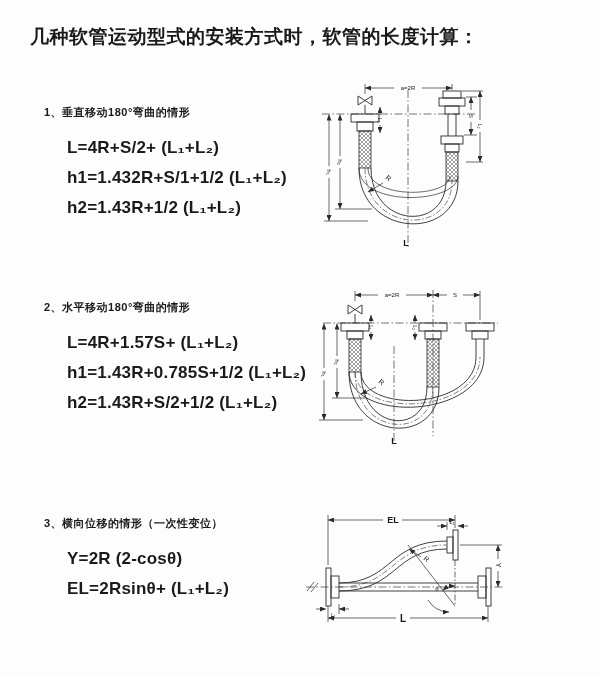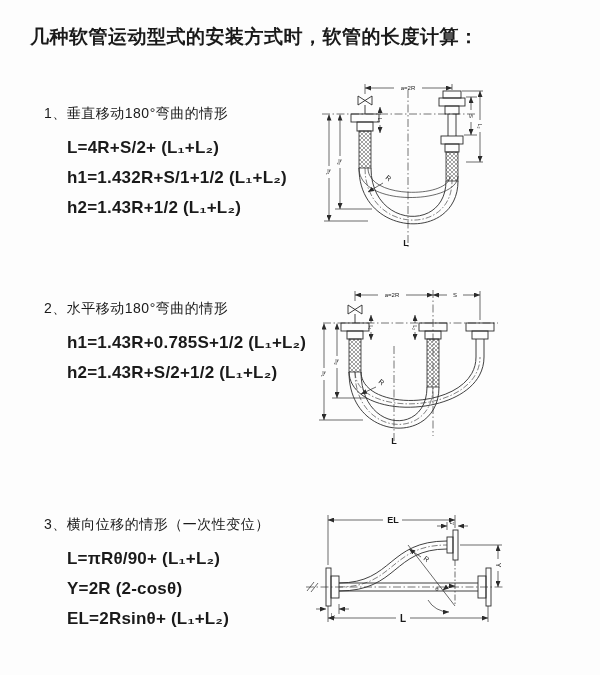--- a/index.html
+++ b/index.html
@@ -9,21 +9,21 @@
     font-family:"Liberation Sans","DejaVu Sans",sans-serif;
     color:#1a1a1a;
     overflow:hidden;
   }
   .page{position:relative;width:600px;height:675px;background:#fdfdfd;}
   .title{
     position:absolute;left:30px;top:24px;
     font-size:19px;font-weight:700;letter-spacing:0.5px;
   }
   .sec{position:absolute;width:270px;}
-  .sec .h{font-size:14px;font-weight:400;letter-spacing:0.5px;height:20px;margin-bottom:8px;}
+  .sec .h{font-size:11px;font-weight:700;letter-spacing:0.5px;height:20px;margin-bottom:8px;}
   .sec .f{
     font-size:17px;font-weight:700;
     line-height:30px;height:30px;padding-left:23px;
     letter-spacing:0.2px;white-space:nowrap;
   }
   #sec1{left:44px;top:105px;}
   #sec2{left:44px;top:300px;}
   #sec3{left:44px;top:516px;}
   .dia{position:absolute;}
   #dia1{left:320px;top:76px;}
@@ -52,27 +52,27 @@
 
   <div class="sec" id="sec1">
     <div class="h">1、垂直移动180°弯曲的情形</div>
     <div class="f">L=4R+S/2+ (L₁+L₂)</div>
     <div class="f">h1=1.432R+S/1+1/2 (L₁+L₂)</div>
     <div class="f">h2=1.43R+1/2 (L₁+L₂)</div>
   </div>
 
   <div class="sec" id="sec2">
     <div class="h">2、水平移动180°弯曲的情形</div>
+    <div class="f">L=4R+1.57S+ (L₁+L₂)</div>
     <div class="f">h1=1.43R+0.785S+1/2 (L₁+L₂)</div>
     <div class="f">h2=1.43R+S/2+1/2 (L₁+L₂)</div>
   </div>
 
   <div class="sec" id="sec3">
     <div class="h">3、横向位移的情形（一次性变位）</div>
-    <div class="f">L=πRθ/90+ (L₁+L₂)</div>
     <div class="f">Y=2R (2-cosθ)</div>
     <div class="f">EL=2Rsinθ+ (L₁+L₂)</div>
   </div>
 
   <div class="dia" id="dia1">
     <svg width="170" height="178" viewBox="0 0 170 178">
       <defs>
         <marker id="a1r" markerUnits="userSpaceOnUse" markerWidth="6" markerHeight="5" refX="6" refY="2.5" orient="auto">
             <path d="M0,0 L6,2.5 L0,5 Z" fill="#2b2b2b"></path>
           </marker>

